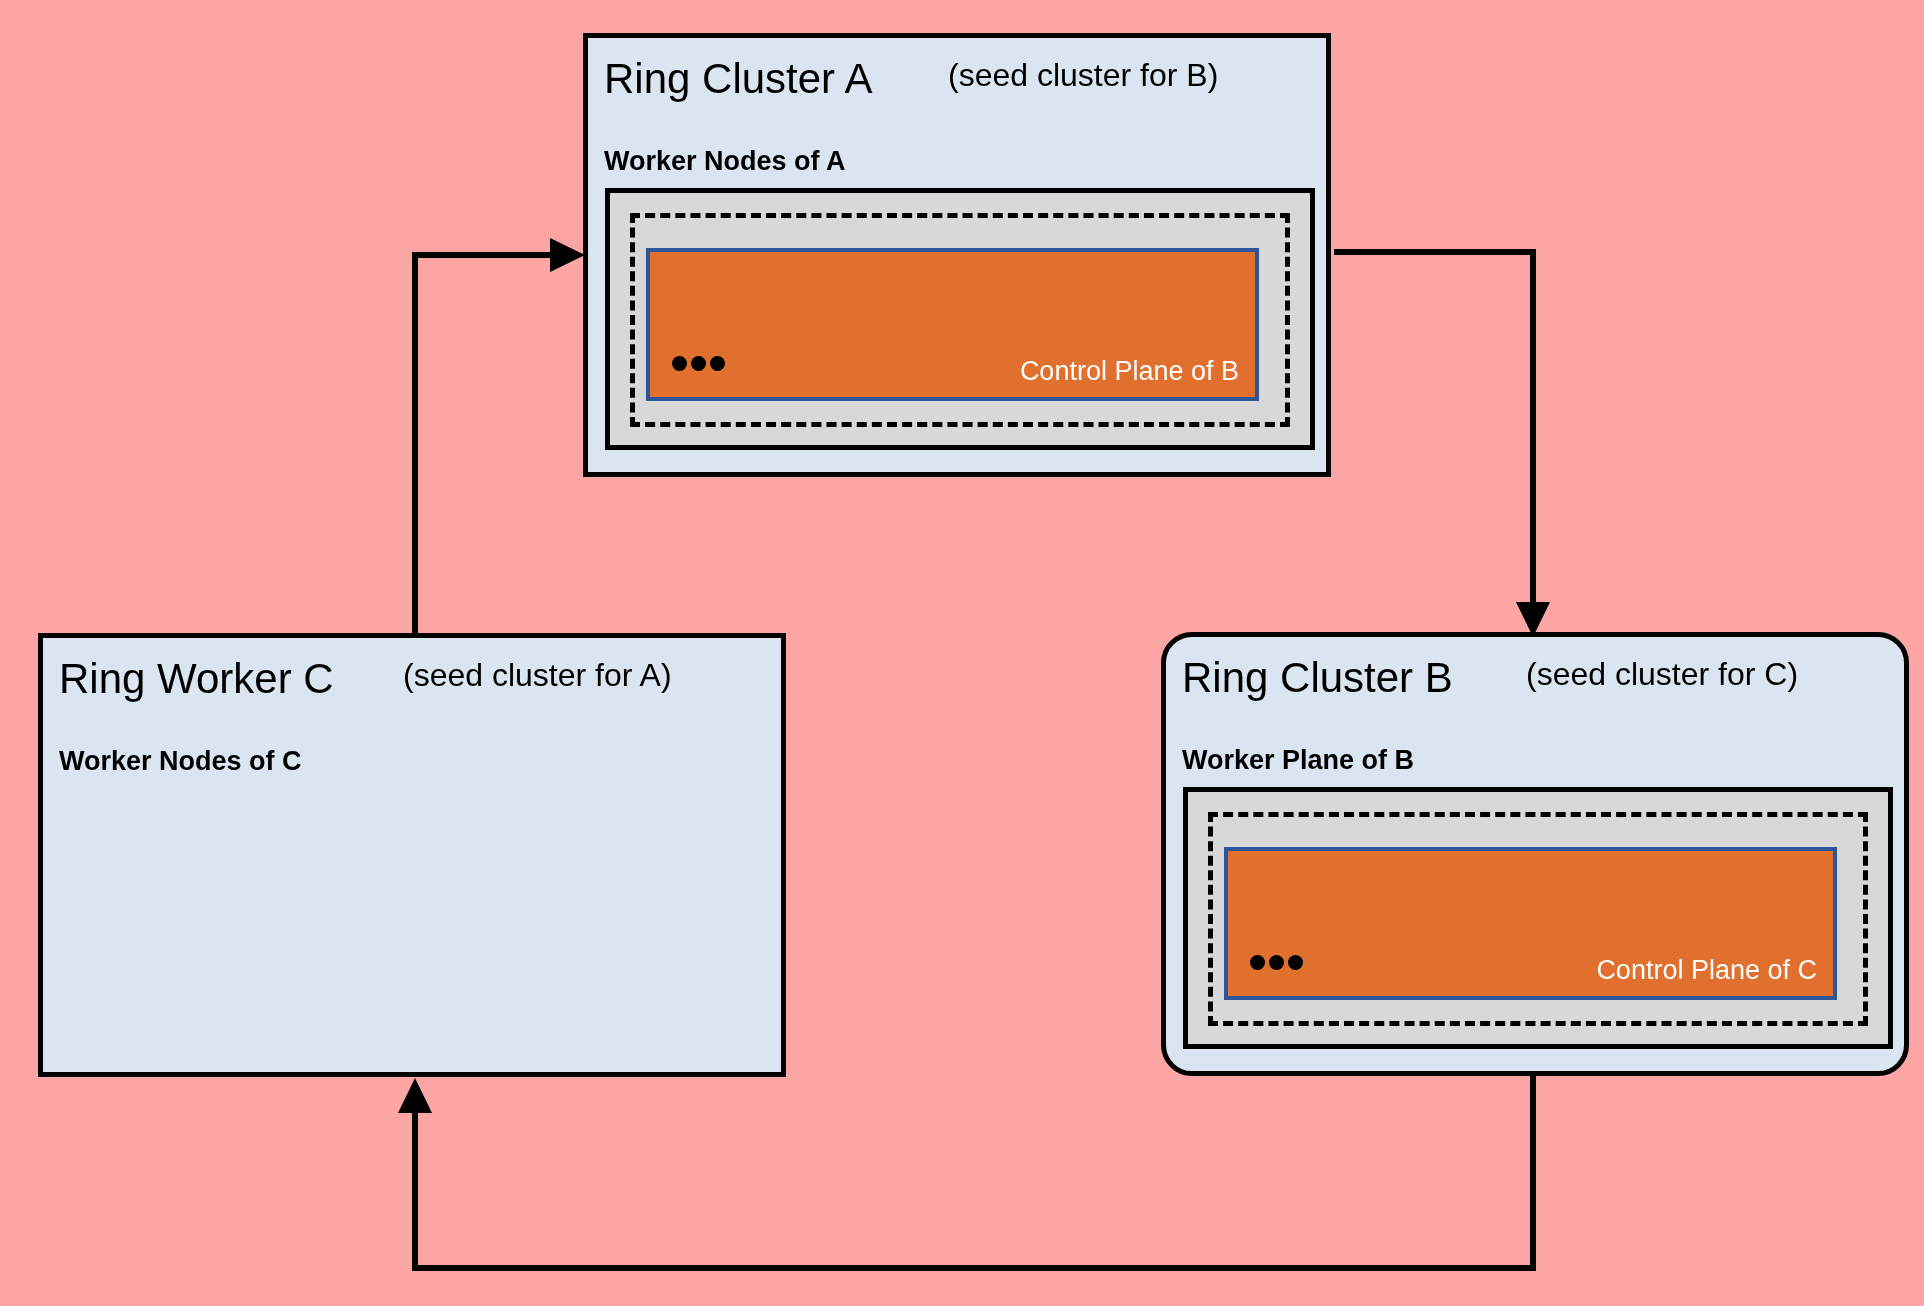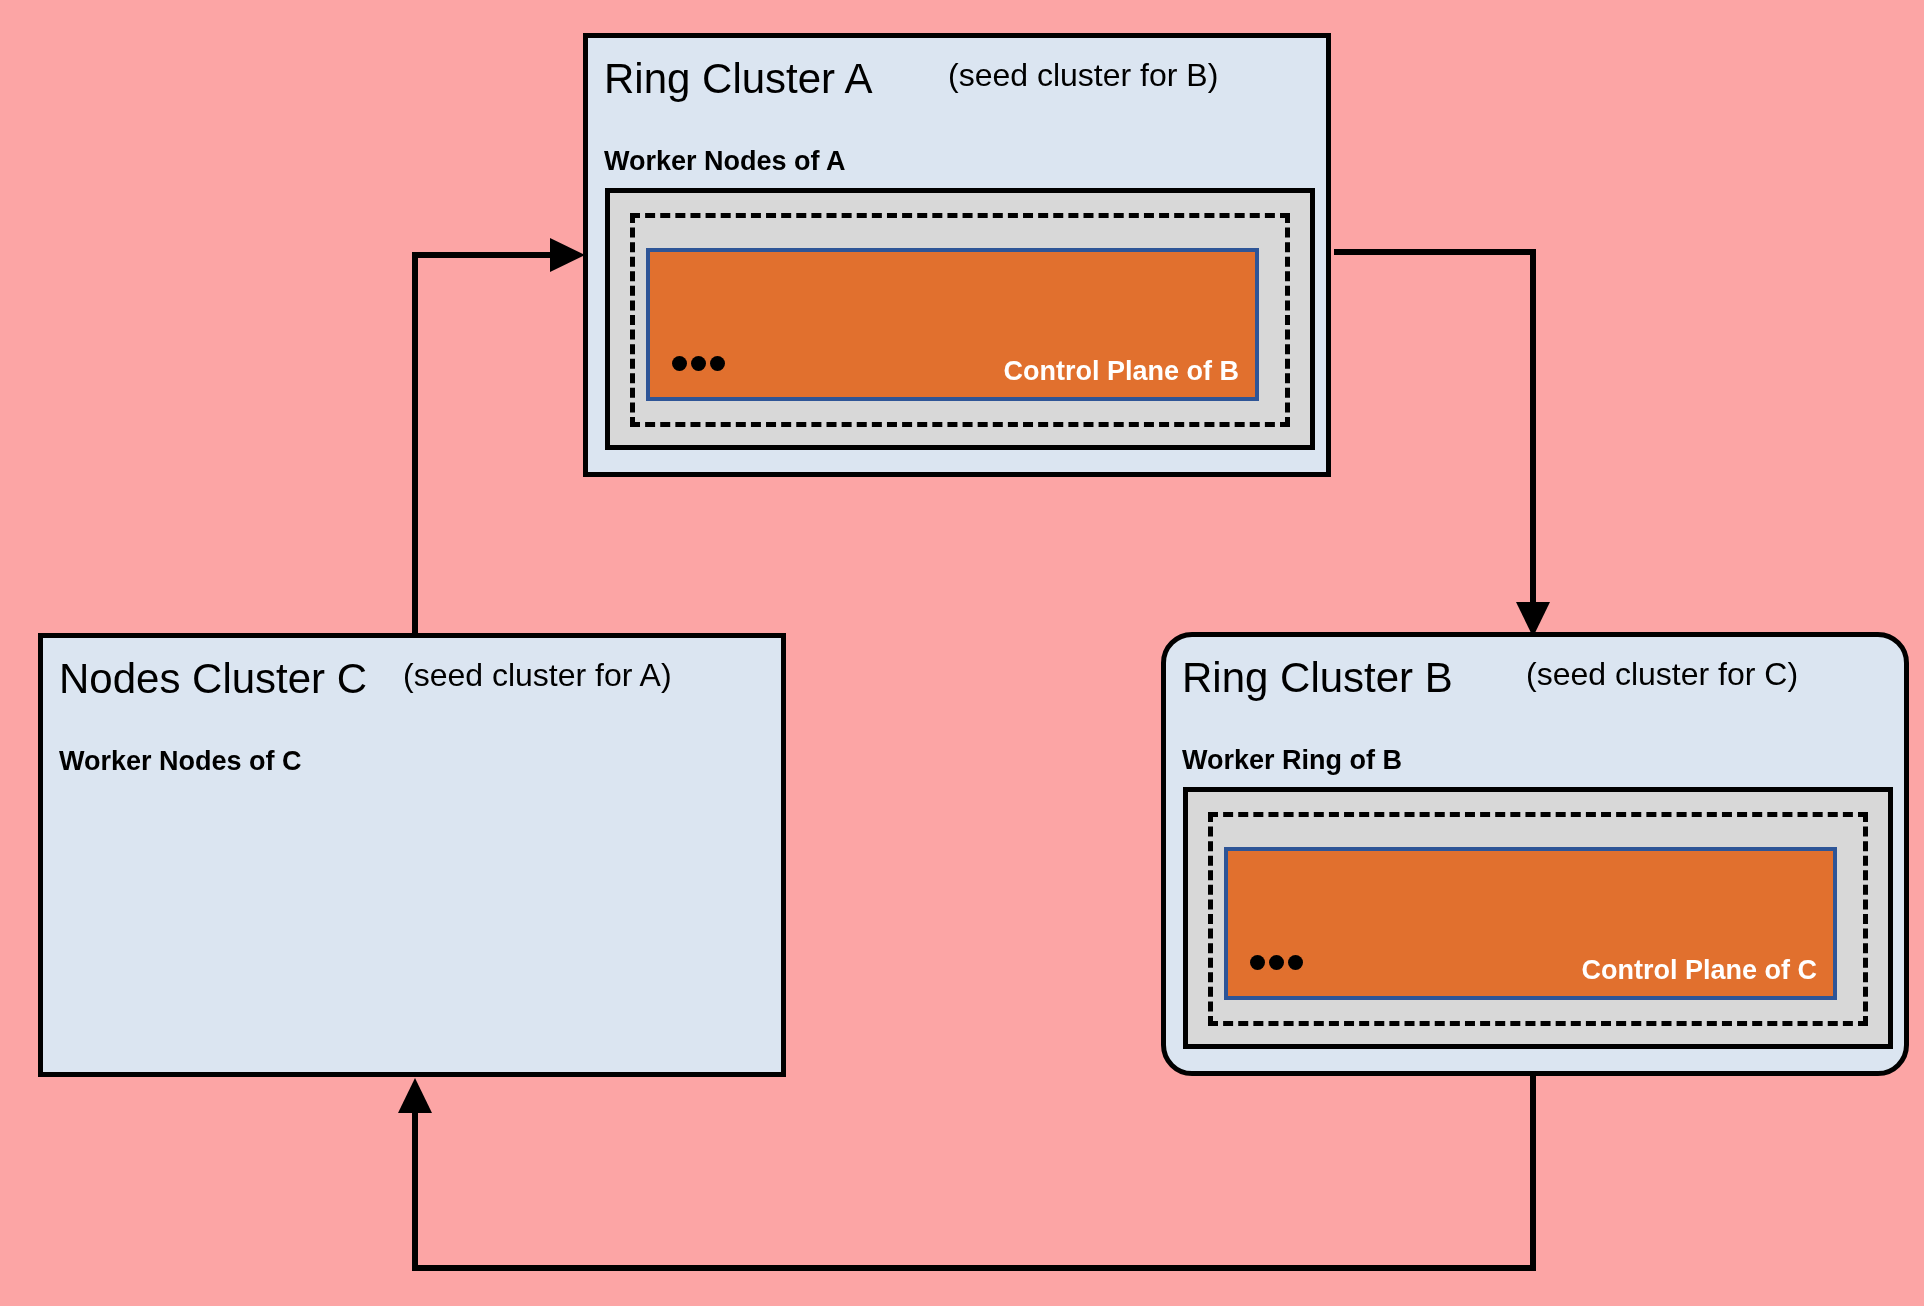--- a/index.html
+++ b/index.html
@@ -88,21 +88,21 @@
   }
   .ellipsis .dot {
     width: 15px; height: 15px;
     border-radius: 50%;
     background: var(--line);
   }
   .cp-label {
     position: absolute;
     right: 16px; bottom: 10px;
     font-size: 27px;
-    font-weight: bold;
+    font-weight: normal;
     color: var(--control-plane-text);
     white-space: nowrap;
   }
 </style>
 </head>
 <body>
 
 <div class="canvas">
 
   <svg class="arrow-layer" viewBox="0 0 1924 1306" xmlns="http://www.w3.org/2000/svg">
@@ -131,33 +131,33 @@
           <div class="dot"></div>
         </div>
         <div class="cp-label">Control Plane of B</div>
       </div>
     </div>
   </div>
 
   <div class="cluster cluster-b">
     <div class="cluster-title">Ring Cluster B</div>
     <div class="seed-note">(seed cluster for C)</div>
-    <div class="worker-label">Worker Ring of B</div>
+    <div class="worker-label">Worker Plane of B</div>
     <div class="worker-box">
       <div class="dashed-box"></div>
       <div class="control-plane">
         <div class="ellipsis">
           <div class="dot"></div>
           <div class="dot"></div>
           <div class="dot"></div>
         </div>
         <div class="cp-label">Control Plane of C</div>
       </div>
     </div>
   </div>
 
   <div class="cluster cluster-c">
-    <div class="cluster-title">Nodes Cluster C</div>
+    <div class="cluster-title">Ring Worker C</div>
     <div class="seed-note">(seed cluster for A)</div>
     <div class="worker-label">Worker Nodes of C</div>
   </div>
 
 </div>
 
 </body></html>

